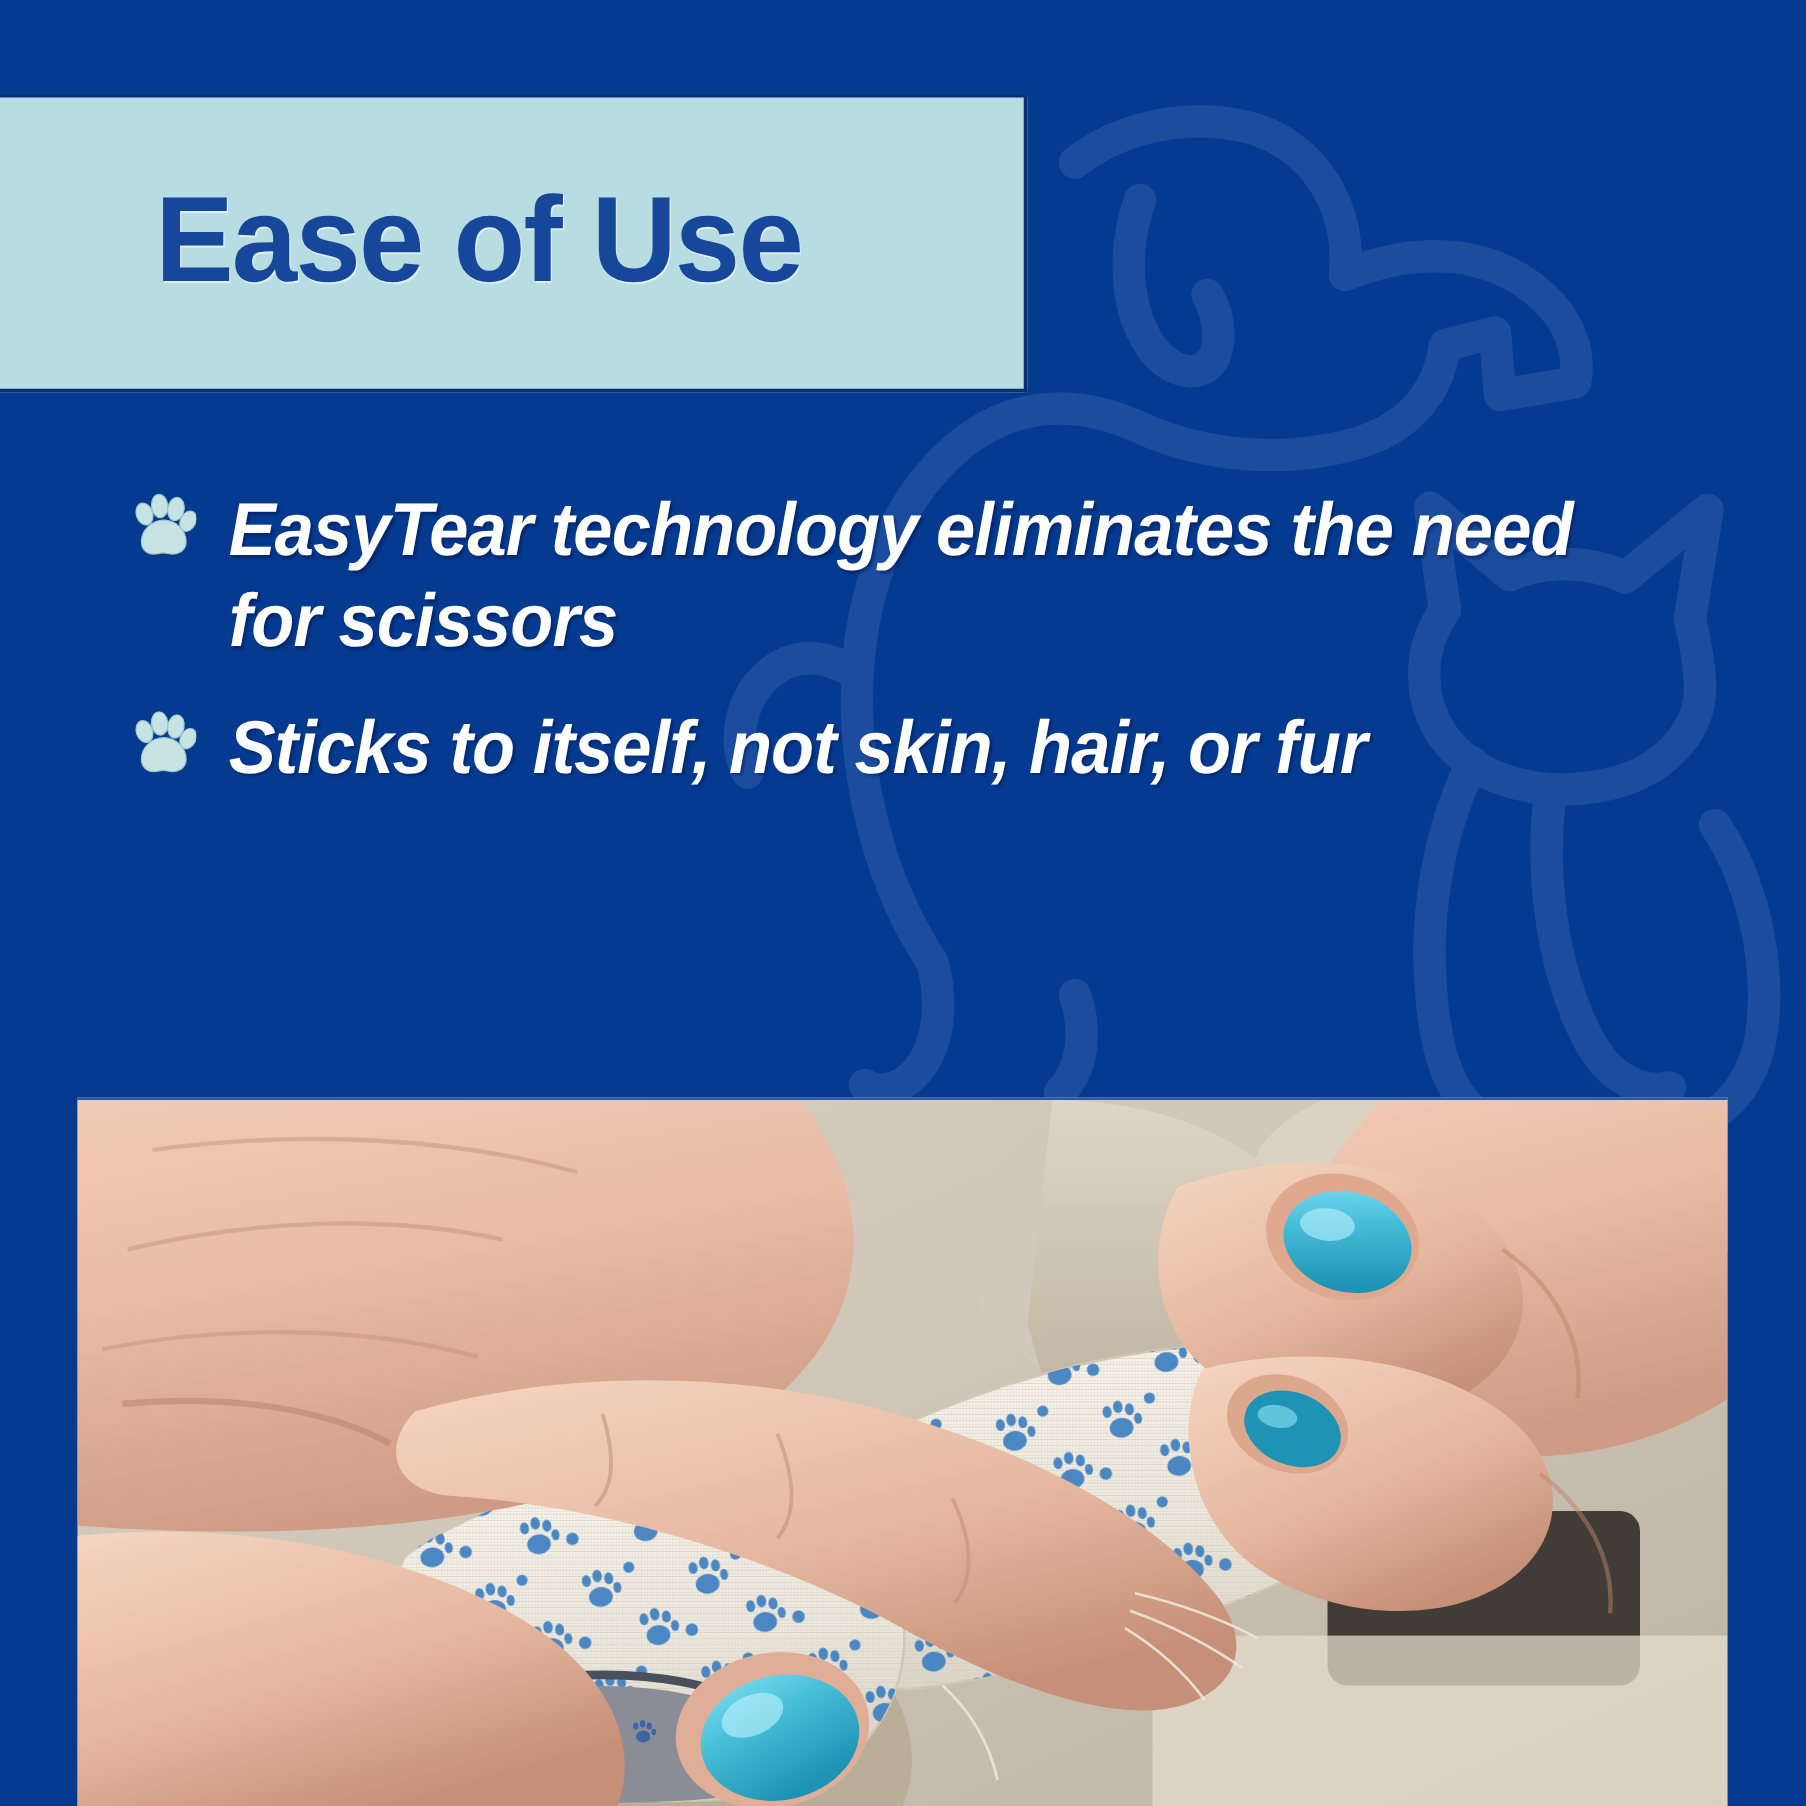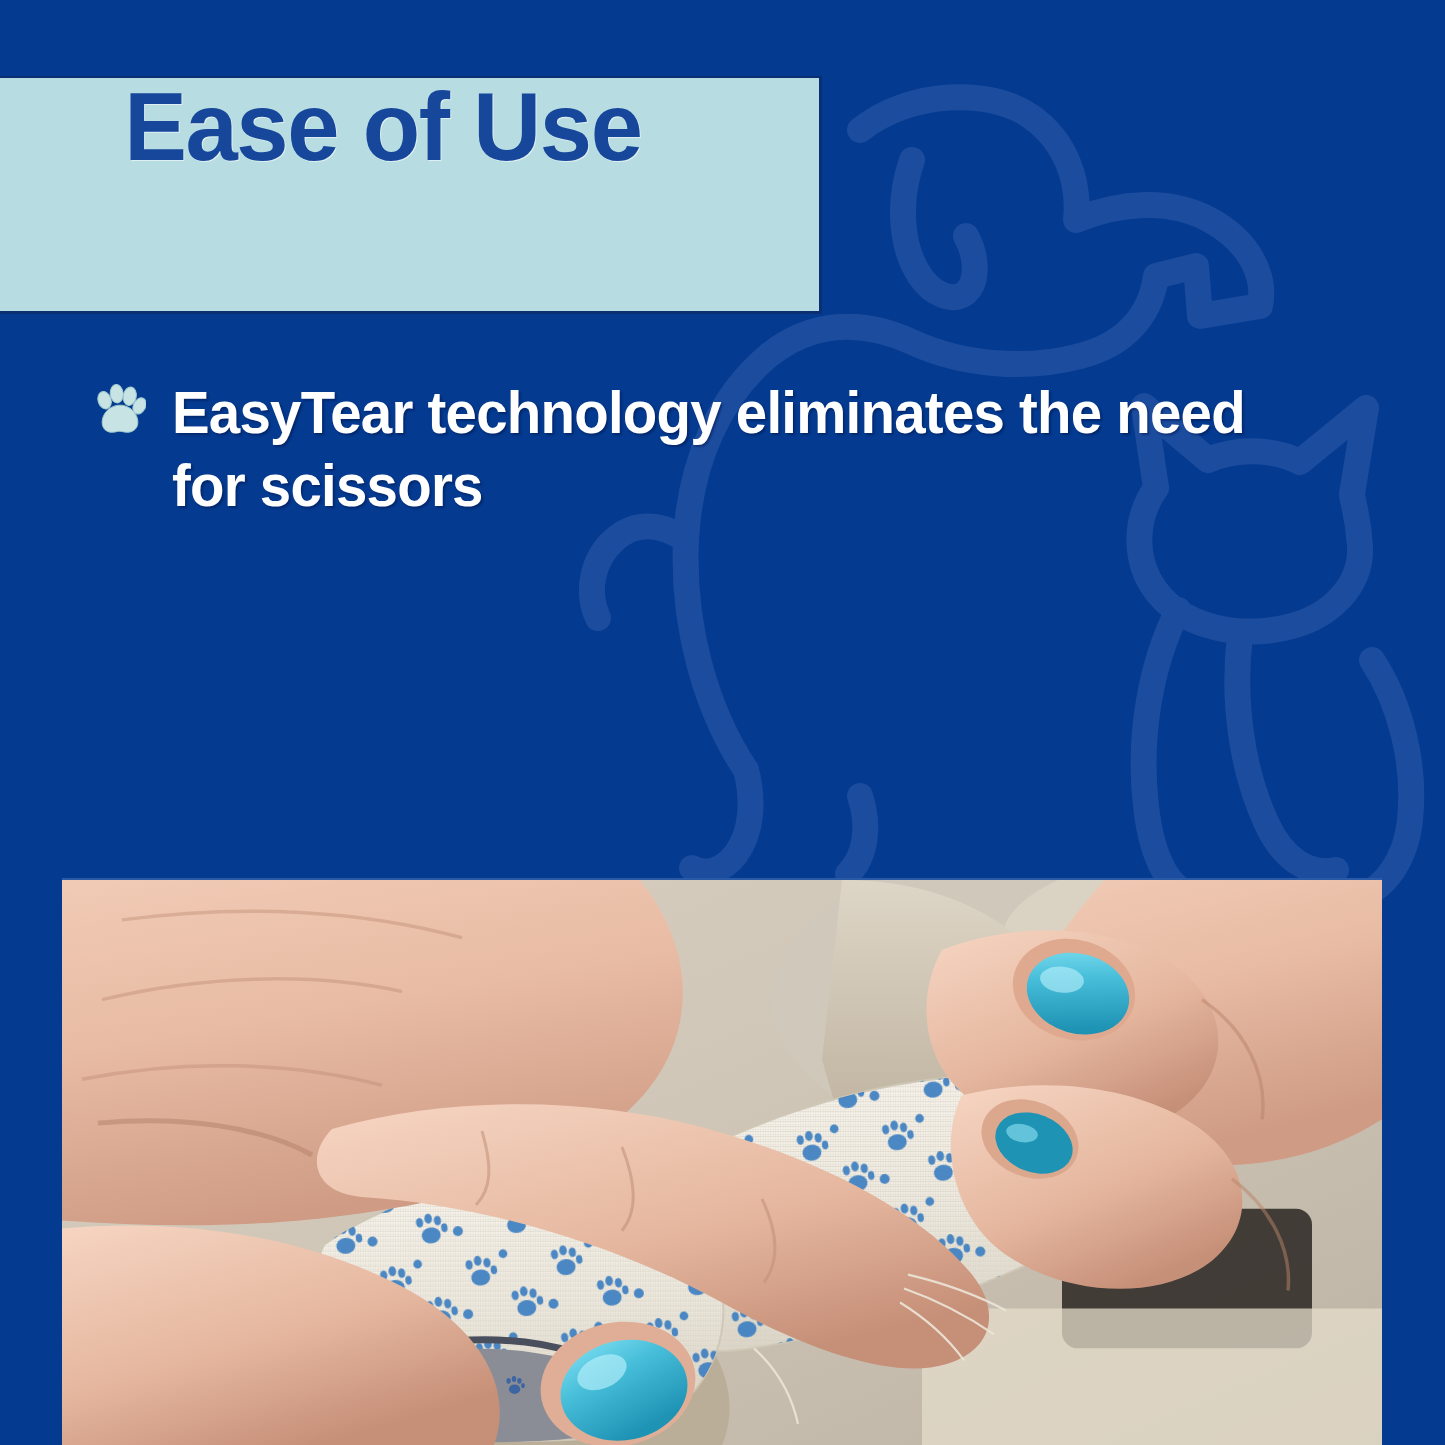--- a/index.html
+++ b/index.html
@@ -34,20 +34,21 @@
   
   #header-banner {
     position: absolute;
     left: 0;
     top: 76px;
     width: 822px;
     height: 238px;
     background: #b7dce1;
     box-sizing: border-box;
     display: flex;
+    align-items: center;
     border-right: 3px solid #0a2f72;
     border-top: 2px solid #0a2f72;
     border-bottom: 3px solid #0a2f72;
   }
   #page-title {
     margin: 0;
     padding-left: 128px;
     padding-bottom: 6px;
     font-family: "Liberation Sans", sans-serif;
     font-weight: 700;
@@ -61,22 +62,23 @@
     text-shadow: 1px 1px 0 rgba(255,255,255,0.55);
   }
 
   
   #feature-list {
     position: absolute;
     left: 90px;
     top: 372px;
     width: 1300px;
     list-style: none;
-    margin: 4px;
+    margin: 15px;
     padding: 0;
+    font-style: italic;
   }
   .feature-item {
     display: flex;
     align-items: flex-start;
     margin-bottom: 28px;
   }
   .paw-bullet {
     flex: 0 0 auto;
     width: 52px;
     height: 52px;
@@ -159,20 +161,35 @@
             <ellipse cx="56" cy="27" rx="7.5" ry="10.5" transform="rotate(26 56 27)"></ellipse>
             <path d="M32 26 C 44 26, 54 36, 54 47 C 54 56, 46 61, 37 59 C 33 58, 30 58, 26 59
                      C 17 61, 10 56, 10 47 C 10 36, 20 26, 32 26 Z"></path>
           </g>
         </svg>
       </span>
       <span class="feature-text">EasyTear technology eliminates the need for scissors</span>
     </li>
 
 
+    <li class="feature-item">
+      <span class="paw-bullet">
+        <svg viewBox="0 0 64 64" xmlns="http://www.w3.org/2000/svg" aria-hidden="true">
+          <g fill="#c7e3e4" stroke="#9fc9cd" stroke-width="1.2">
+            <ellipse cx="13" cy="20" rx="8" ry="11" transform="rotate(-18 13 20)"></ellipse>
+            <ellipse cx="28" cy="12" rx="8" ry="11.5" transform="rotate(-6 28 12)"></ellipse>
+            <ellipse cx="44" cy="15" rx="8" ry="11.5" transform="rotate(10 44 15)"></ellipse>
+            <ellipse cx="56" cy="27" rx="7.5" ry="10.5" transform="rotate(26 56 27)"></ellipse>
+            <path d="M32 26 C 44 26, 54 36, 54 47 C 54 56, 46 61, 37 59 C 33 58, 30 58, 26 59
+                     C 17 61, 10 56, 10 47 C 10 36, 20 26, 32 26 Z"></path>
+          </g>
+        </svg>
+      </span>
+      <span class="feature-text">Sticks to itself, not skin, hair, or fur</span>
+    </li>
 
   </ul>
 
   <div id="product-photo">
     <svg viewBox="0 0 1320 567" preserveAspectRatio="none" xmlns="http://www.w3.org/2000/svg" aria-hidden="true">
       <defs>
         <linearGradient id="bgBlur" x1="0" y1="0" x2="1" y2="1">
           <stop offset="0%" stop-color="#d9cfc2"></stop>
           <stop offset="45%" stop-color="#cfc6b7"></stop>
           <stop offset="100%" stop-color="#bdb3a4"></stop>

